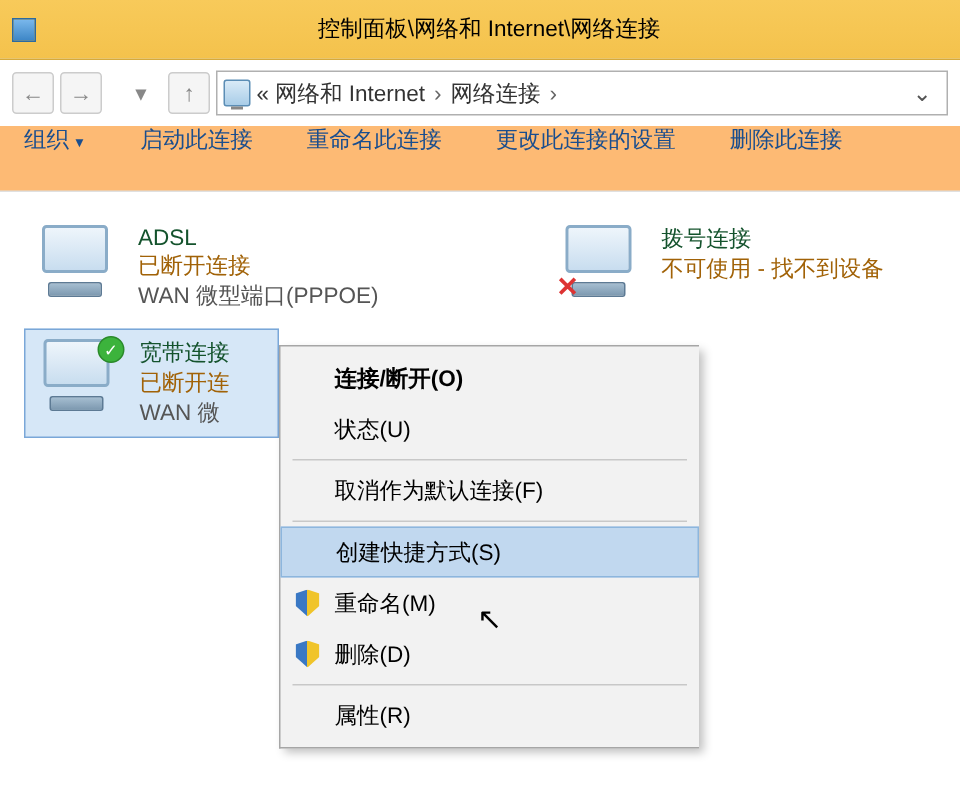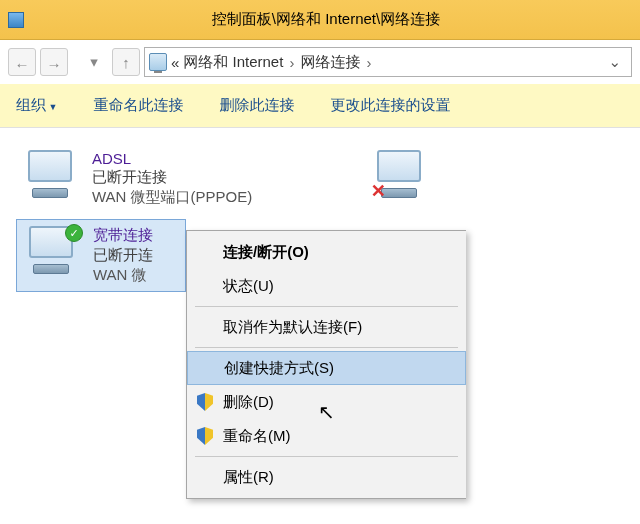--- a/index.html
+++ b/index.html
@@ -10,33 +10,33 @@
     .addrbar{height:44px;display:flex;align-items:center;padding:6px 8px;gap:4px;background:#fff;}
     .nav-btn{width:28px;height:28px;border:1px solid #ccc;border-radius:3px;display:flex;align-items:center;justify-content:center;color:#888;background:#f5f5f5;cursor:pointer;}
     .nav-sep{width:4px;}
     .addr-box{flex:1;height:30px;border:1px solid #b0b0b0;display:flex;align-items:center;padding:0 4px;gap:4px;}
     .mini-icon{width:18px;height:18px;display:inline-block;}
     .monitor{background:linear-gradient(#d9eaf7,#a9cde8);border:1px solid #5b8db5;border-radius:2px;position:relative;}
     .monitor::after{content:"";position:absolute;bottom:-3px;left:4px;width:8px;height:2px;background:#888;}
     .crumb{color:#333;white-space:nowrap;}
     .crumb-sep{color:#666;padding:0 2px;}
     .addr-drop{margin-left:auto;color:#555;padding:0 6px;}
-    .toolbar{height:44px;background:#fef9c3;border-bottom:1px solid #e0e0e0;display:flex;align-items:center;padding:0 16px;gap:36px;}
+    .toolbar{height:44px;background:#fdba74;border-bottom:1px solid #e0e0e0;display:flex;align-items:flex-start;padding:0 16px;gap:36px;}
     .tool-item{color:#1a4e8e;cursor:pointer;white-space:nowrap;}
     .tool-item.drop::after{content:" ▼";font-size:9px;color:#1a4e8e;}
     .content{position:relative;padding:16px;}
     .conn{display:flex;align-items:flex-start;gap:12px;padding:6px 8px;width:340px;}
     .conn-row{display:flex;gap:10px;}
     .conn-sel{border:1px solid #7aa7d8;background:#d6e7f7;}
     .conn-icon{width:56px;height:50px;position:relative;flex-shrink:0;}
     .big-monitor{width:44px;height:32px;background:linear-gradient(#eef5fb,#c8ddef);border:2px solid #8aacc8;border-radius:3px;position:absolute;top:0;left:4px;}
     .modem{width:36px;height:10px;background:linear-gradient(#a6bed1,#7d99b0);border:1px solid #5d7a94;border-radius:2px;position:absolute;bottom:2px;left:8px;}
     .conn-text{display:flex;flex-direction:column;gap:1px;}
-    .conn-name{color:#4c1d95;}
-    .conn-status{color:#404040;}
+    .conn-name{color:#14532d;}
+    .conn-status{color:#a16207;}
     .conn-dev{color:#555;}
     .x-mark{position:absolute;bottom:-2px;left:-2px;color:#d33;font-weight:bold;font-size:18px;}
     .check{position:absolute;top:-2px;right:-2px;width:18px;height:18px;background:#3cb33c;border-radius:50%;border:1px solid #2a8a2a;color:#fff;font-size:11px;display:flex;align-items:center;justify-content:center;}
     .ctxmenu{position:absolute;left:186px;top:230px;width:280px;background:#f2f2f2;border:1px solid #a6a6a6;border-right:none;box-shadow:3px 3px 6px rgba(0,0,0,.25);padding:4px 0;}
     .ctx-item{height:34px;display:flex;align-items:center;padding:0 14px 0 36px;position:relative;cursor:pointer;}
     .ctx-item.hi{background:#c1d8ef;border:1px solid #8db6dd;}
     .ctx-item.bold{font-weight:bold;}
     .ctx-sep{height:1px;background:#c8c8c8;margin:3px 8px;}
     .shield{position:absolute;left:10px;width:16px;height:18px;background:linear-gradient(90deg,#3a78c4 50%,#f0c42a 50%);clip-path:polygon(50% 0,100% 15%,100% 60%,50% 100%,0 60%,0 15%);}
     .cursor{position:absolute;left:318px;top:400px;font-size:20px;color:#000;pointer-events:none;z-index:10;}
@@ -61,43 +61,48 @@
     <span class="crumb">网络和 Internet</span>
     <span class="crumb-sep">›</span>
     <span class="crumb">网络连接</span>
     <span class="crumb-sep">›</span>
     <span class="addr-drop">⌄</span>
   </div>
 </div>
 
 <div class="toolbar">
   <span class="tool-item drop">组织</span>
+  <span class="tool-item">启动此连接</span>
   <span class="tool-item">重命名此连接</span>
+  <span class="tool-item">更改此连接的设置</span>
   <span class="tool-item">删除此连接</span>
-  <span class="tool-item">更改此连接的设置</span>
 </div>
 
 <div class="content">
   <div class="conn-row">
     <div class="conn">
       <div class="conn-icon">
         <div class="big-monitor"></div>
           <div class="modem"></div>
       </div>
       <div class="conn-text">
         <span class="conn-name">ADSL</span>
         <span class="conn-status">已断开连接</span>
         <span class="conn-dev">WAN 微型端口(PPPOE)</span>
       </div>
     </div>
     <div class="conn" style="width:260px;">
       <div class="conn-icon">
         <div class="big-monitor"></div>
           <div class="modem"></div>
         <span class="x-mark">✕</span>
+      </div>
+      <div class="conn-text">
+        <span class="conn-name">拨号连接</span>
+        <span class="conn-status">不可使用 - 找不到设备</span>
       </div>
     </div>
   </div>
 
   <div class="conn conn-sel" style="margin-top:6px;width:170px;">
     <div class="conn-icon">
       <div class="big-monitor"></div>
         <div class="modem"></div>
       <span class="check">✓</span>
     </div>
@@ -119,25 +124,25 @@
   <div class="ctx-sep"></div>
   <div class="ctx-item">
       <span>取消作为默认连接(F)</span>
     </div>
   <div class="ctx-sep"></div>
   <div class="ctx-item hi">
       <span>创建快捷方式(S)</span>
     </div>
   <div class="ctx-item">
       <span class="shield"></span>
-      <span>删除(D)</span>
+      <span>重命名(M)</span>
     </div>
   <div class="ctx-item">
       <span class="shield"></span>
-      <span>重命名(M)</span>
+      <span>删除(D)</span>
     </div>
   <div class="ctx-sep"></div>
   <div class="ctx-item">
       <span>属性(R)</span>
     </div>
 </div>
 
 <div class="cursor">↖</div>
 
 </body></html>

